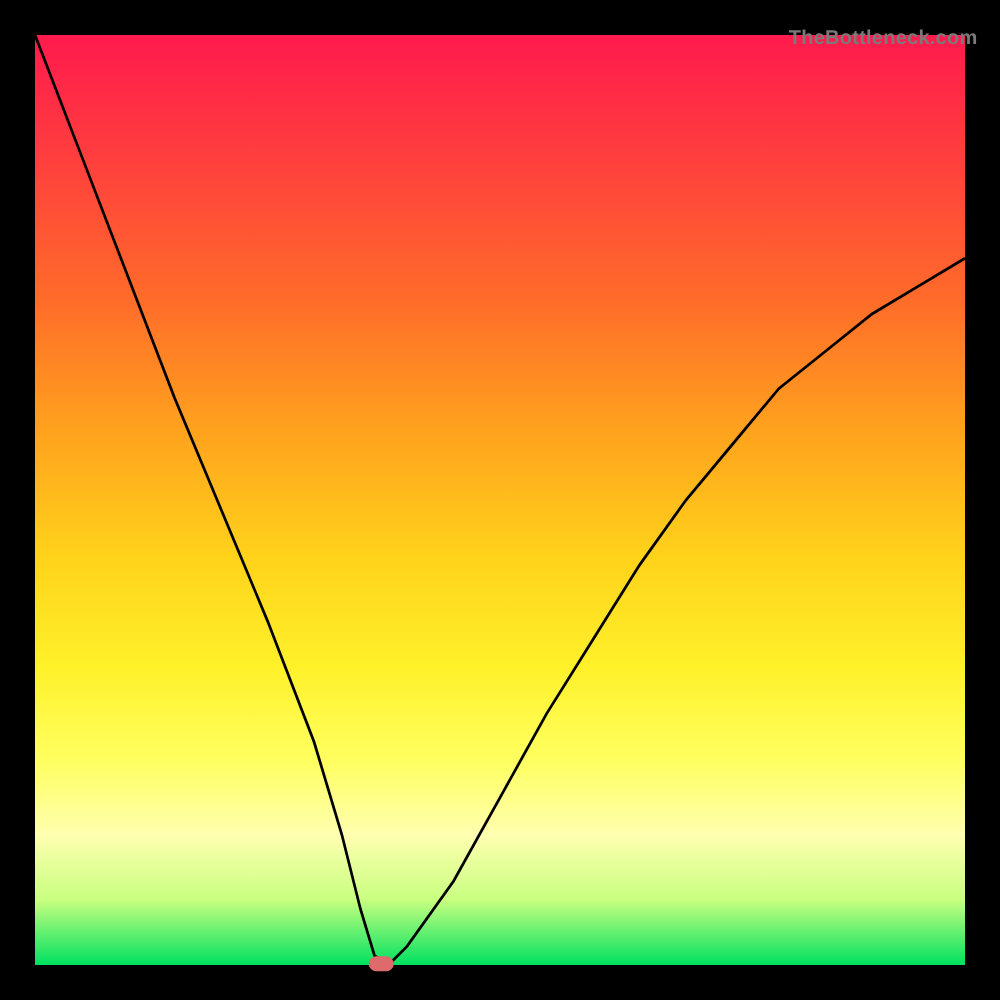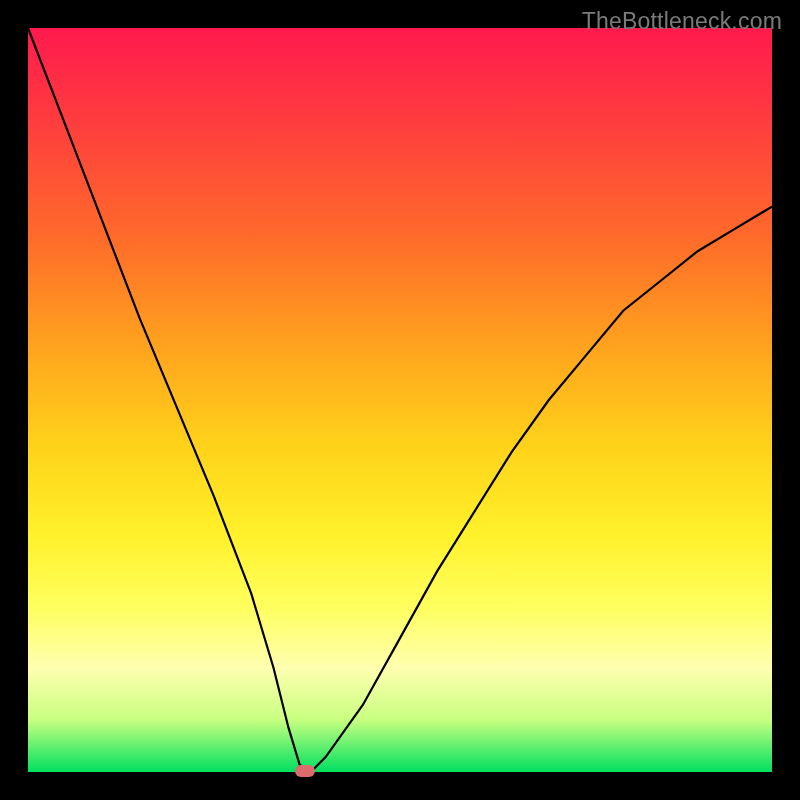--- a/index.html
+++ b/index.html
@@ -12,21 +12,21 @@
           #ffa01e 42%,
           #ffd21a 56%,
           #fff12a 68%,
           #ffff60 78%,
           #ffffb0 86%,
           #c8ff80 93%,
           #00e060 100%);}
   svg.curve{position:absolute;left:28px;top:28px;width:744px;height:744px;overflow:visible}
   .curve path{fill:none;stroke:#000;stroke-width:2.2}
   .marker{position:absolute;background:#dd6b6b;border-radius:6px}
-  .watermark{position:absolute;top:8px;right:18px;color:#7a7a7a;font-size:23px;font-weight:400;letter-spacing:.2px}
+  .watermark{position:absolute;top:22px;right:18px;color:#7a7a7a;font-size:16px;font-weight:700;letter-spacing:.2px}
 </style>
 </head>
 <body>
 
 <div class="frame">
   <div class="plot"></div>
 
   <svg class="curve" viewBox="0 0 744 744" preserveAspectRatio="none">
     <path d="M0.0 0.0 L37.2 96.7 L74.4 193.4 L111.6 290.2 L148.8 379.4 L186.0 468.7 L223.2 565.4 L245.5 639.8 L260.4 699.4 L271.6 736.6 L282.7 744.0 L297.6 729.1 L334.8 677.0 L372.0 610.1 L409.2 543.1 L446.4 483.6 L483.6 424.1 L520.8 372.0 L558.0 327.4 L595.2 282.7 L632.4 253.0 L669.6 223.2 L706.8 200.9 L744.0 178.6"></path>
   </svg>

